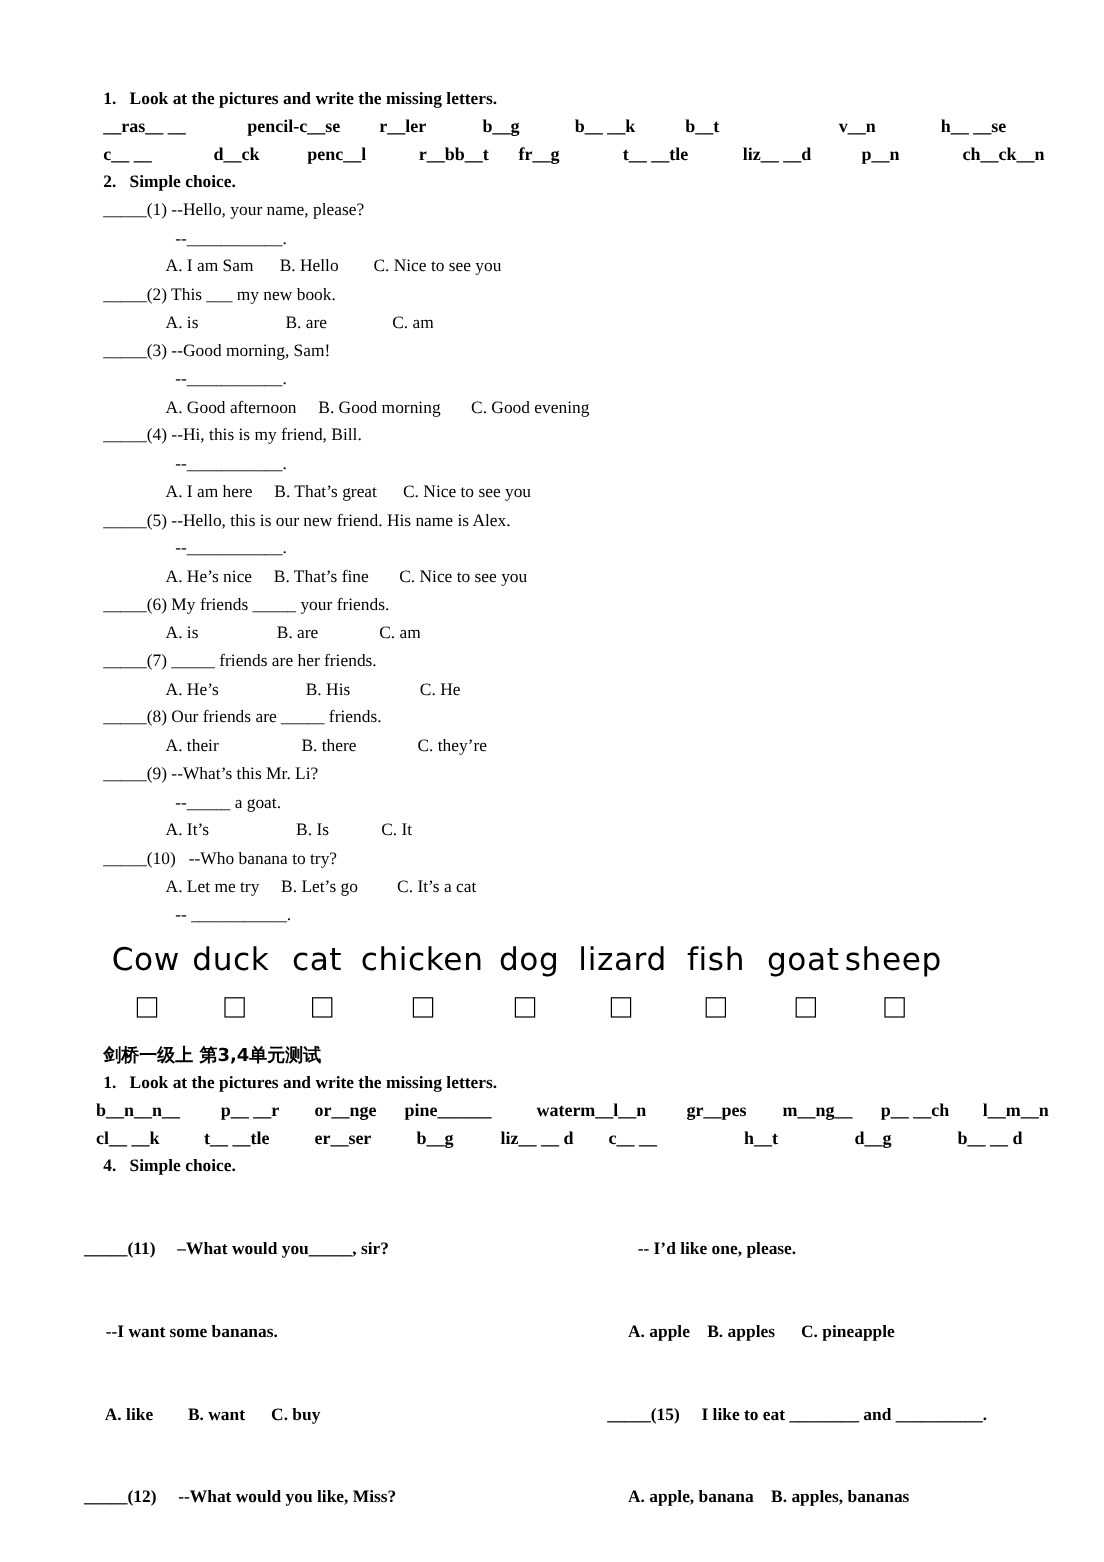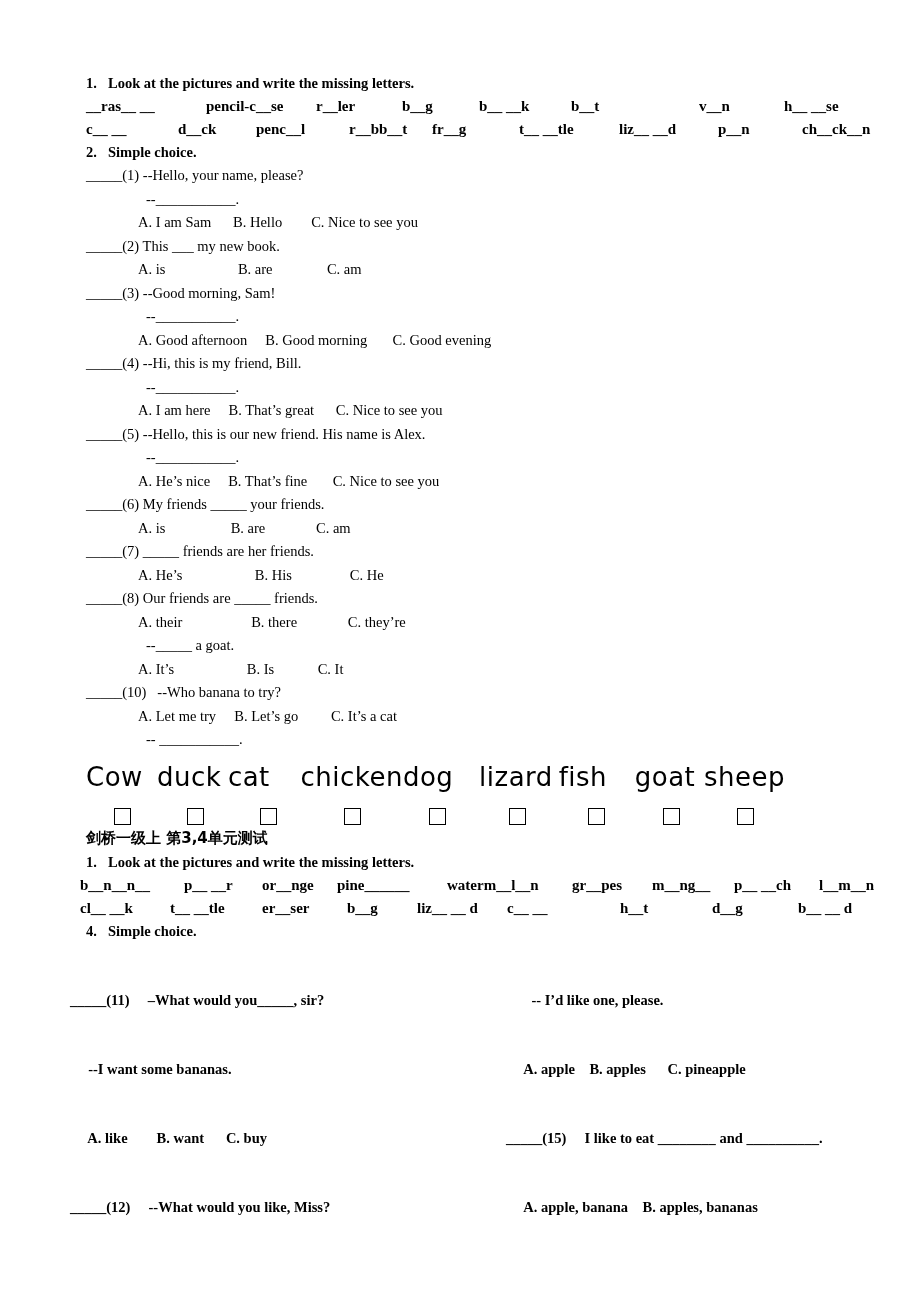--- a/index.html
+++ b/index.html
@@ -52,35 +52,36 @@
   .q-opts { padding-left: 52px; }
 
   
   .animals {
     margin-top: 10px;
     display: flex;
     font-family: "DejaVu Sans", "Liberation Sans", sans-serif;
     font-size: 26px;
     letter-spacing: 0.5px;
   }
-  .animals .cell { text-align: left; }
+  .animals .cell { text-align: center; }
   .boxes { display: flex; margin-top: 16px; }
   .boxes .cell { display: flex; justify-content: center; }
   .chk {
     width: 17px; height: 17px;
     border: 1.6px solid #000;
     background: #fff;
   }
 
   
   .cn-head {
     font-family: "DejaVu Sans", "Liberation Sans", sans-serif;
     font-weight: bold;
     font-size: 15px;
     line-height: 26px;
+    margin-top: 18px;
     white-space: pre;
   }
 
   
   .twocol { position: relative; }
   .col {
     position: absolute;
     top: 0;
     font-weight: bold;
     font-size: 14.5px;
@@ -143,20 +144,21 @@
 
   <div class="q q-stem"><span>_____</span><span>(6)</span> <span>My friends _____ your friends.</span></div>
   <div class="q q-opts">A. is                  B. are              C. am</div>
 
   <div class="q q-stem"><span>_____</span><span>(7)</span> <span>_____ friends are her friends.</span></div>
   <div class="q q-opts">A. He’s                    B. His                C. He</div>
 
   <div class="q q-stem"><span>_____</span><span>(8)</span> <span>Our friends are _____ friends.</span></div>
   <div class="q q-opts">A. their                   B. there              C. they’re</div>
 
+  <div class="q q-stem"><span>_____</span><span>(9)</span> <span>--What’s this Mr. Li?</span></div>
   <div class="q q-reply">--_____ a goat.</div>
   <div class="q q-opts">A. It’s                    B. Is            C. It</div>
 
   <div class="q q-stem"><span>_____</span><span>(10)</span> <span>  --Who banana to try?</span></div>
   <div class="q q-opts">A. Let me try     B. Let’s go         C. It’s a cat</div>
   <div class="q q-reply">-- ___________.</div>
 
 
   <div class="animals">
     <div class="cell" style="width:82px">Cow</div>

